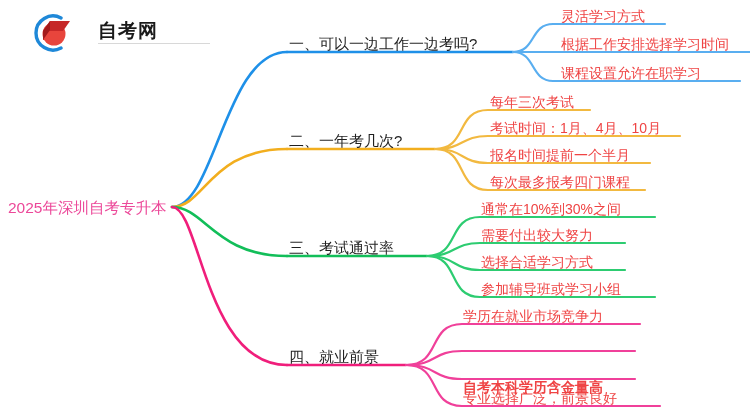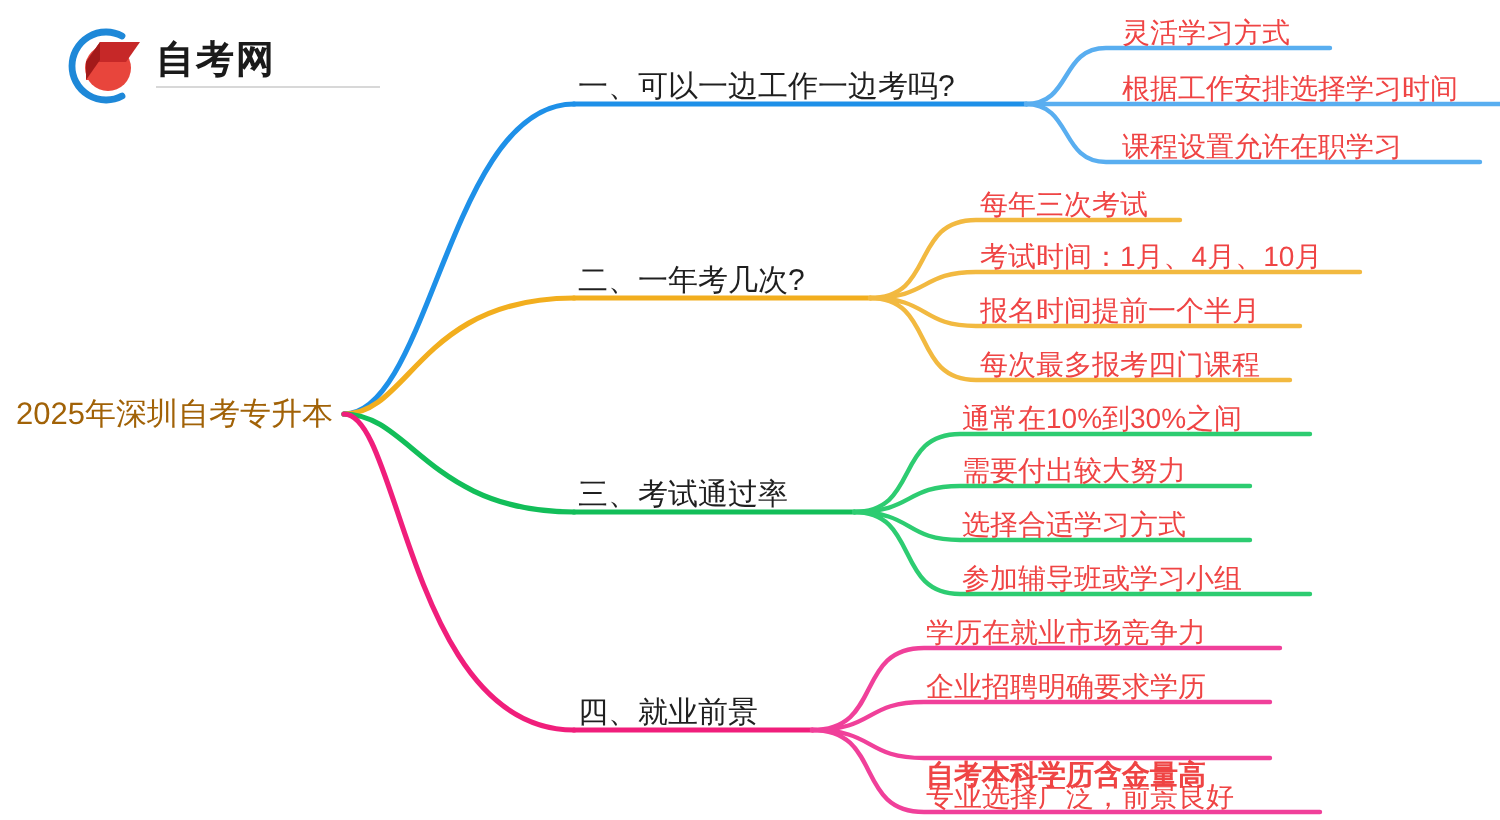--- a/index.html
+++ b/index.html
@@ -9,33 +9,33 @@
     font-family:"Liberation Sans","DejaVu Sans",sans-serif;
     overflow:hidden;
     position:relative;
   }
   #map{position:absolute;left:0;top:0;width:750px;height:410px;}
   svg.lines{position:absolute;left:0;top:0;width:750px;height:410px;}
 
   
   .logo{position:absolute;left:30px;top:12px;display:flex;align-items:center;}
   .logo-mark{position:relative;width:44px;height:42px;flex:0 0 auto;}
-  .logo-text{margin-left:4px;display:flex;flex-direction:column;justify-content:space-between;}
+  .logo-text{margin-left:24px;display:flex;flex-direction:column;justify-content:space-between;}
   .logo-cn{font-size:19px;font-weight:bold;color:#1a1a1a;letter-spacing:1px;line-height:20px;}
   .logo-rule{height:1px;background:#d8d8d8;margin:2px 0 2px 0;width:112px;}
   .logo-url{font-size:10px;color:#8a8a8a;letter-spacing:.2px;line-height:11px;}
 
   
   .node{
     position:absolute;
     color:#222222;
     white-space:nowrap;
     line-height:1;
   }
-  .root-label{font-size:15.5px;color:#a16207;}
+  .root-label{font-size:15.5px;color:#ec4899;}
   .branch-label{font-size:15px;color:#1f1f1f;}
   .leaf-label{font-size:14px;color:#ef4444;}
 </style>
 </head>
 <body>
 
 <div id="map">
 
   <svg class="lines" viewBox="0 0 750 410">
 
@@ -122,17 +122,16 @@
   <div class="node leaf-label" style="left:490px;top:175px;">每次最多报考四门课程</div>
 
   <div class="node branch-label" style="left:289px;top:240px;">三、考试通过率</div>
   <div class="node leaf-label" style="left:481px;top:202px;text-align:right;">通常在10%到30%之间</div>
   <div class="node leaf-label" style="left:481px;top:228px;">需要付出较大努力</div>
   <div class="node leaf-label" style="left:481px;top:255px;">选择合适学习方式</div>
   <div class="node branch-label" style="left:289px;top:349px;">四、就业前景</div>
 
   <div class="node leaf-label" style="left:481px;top:282px;">参加辅导班或学习小组</div>
   <div class="node leaf-label" style="left:463px;top:309px;text-align:right;">学历在就业市场竞争力</div>
-  <div class="node leaf-label" style="left:463px;top:336px;">企业招聘明确要求学历</div>
   <div class="node leaf-label" style="left:463px;top:380px;font-weight:bold;">自考本科学历含金量高</div>
   <div class="node leaf-label" style="left:463px;top:391px;">专业选择广泛，前景良好</div>
 
 </div>
 
 </body></html>

